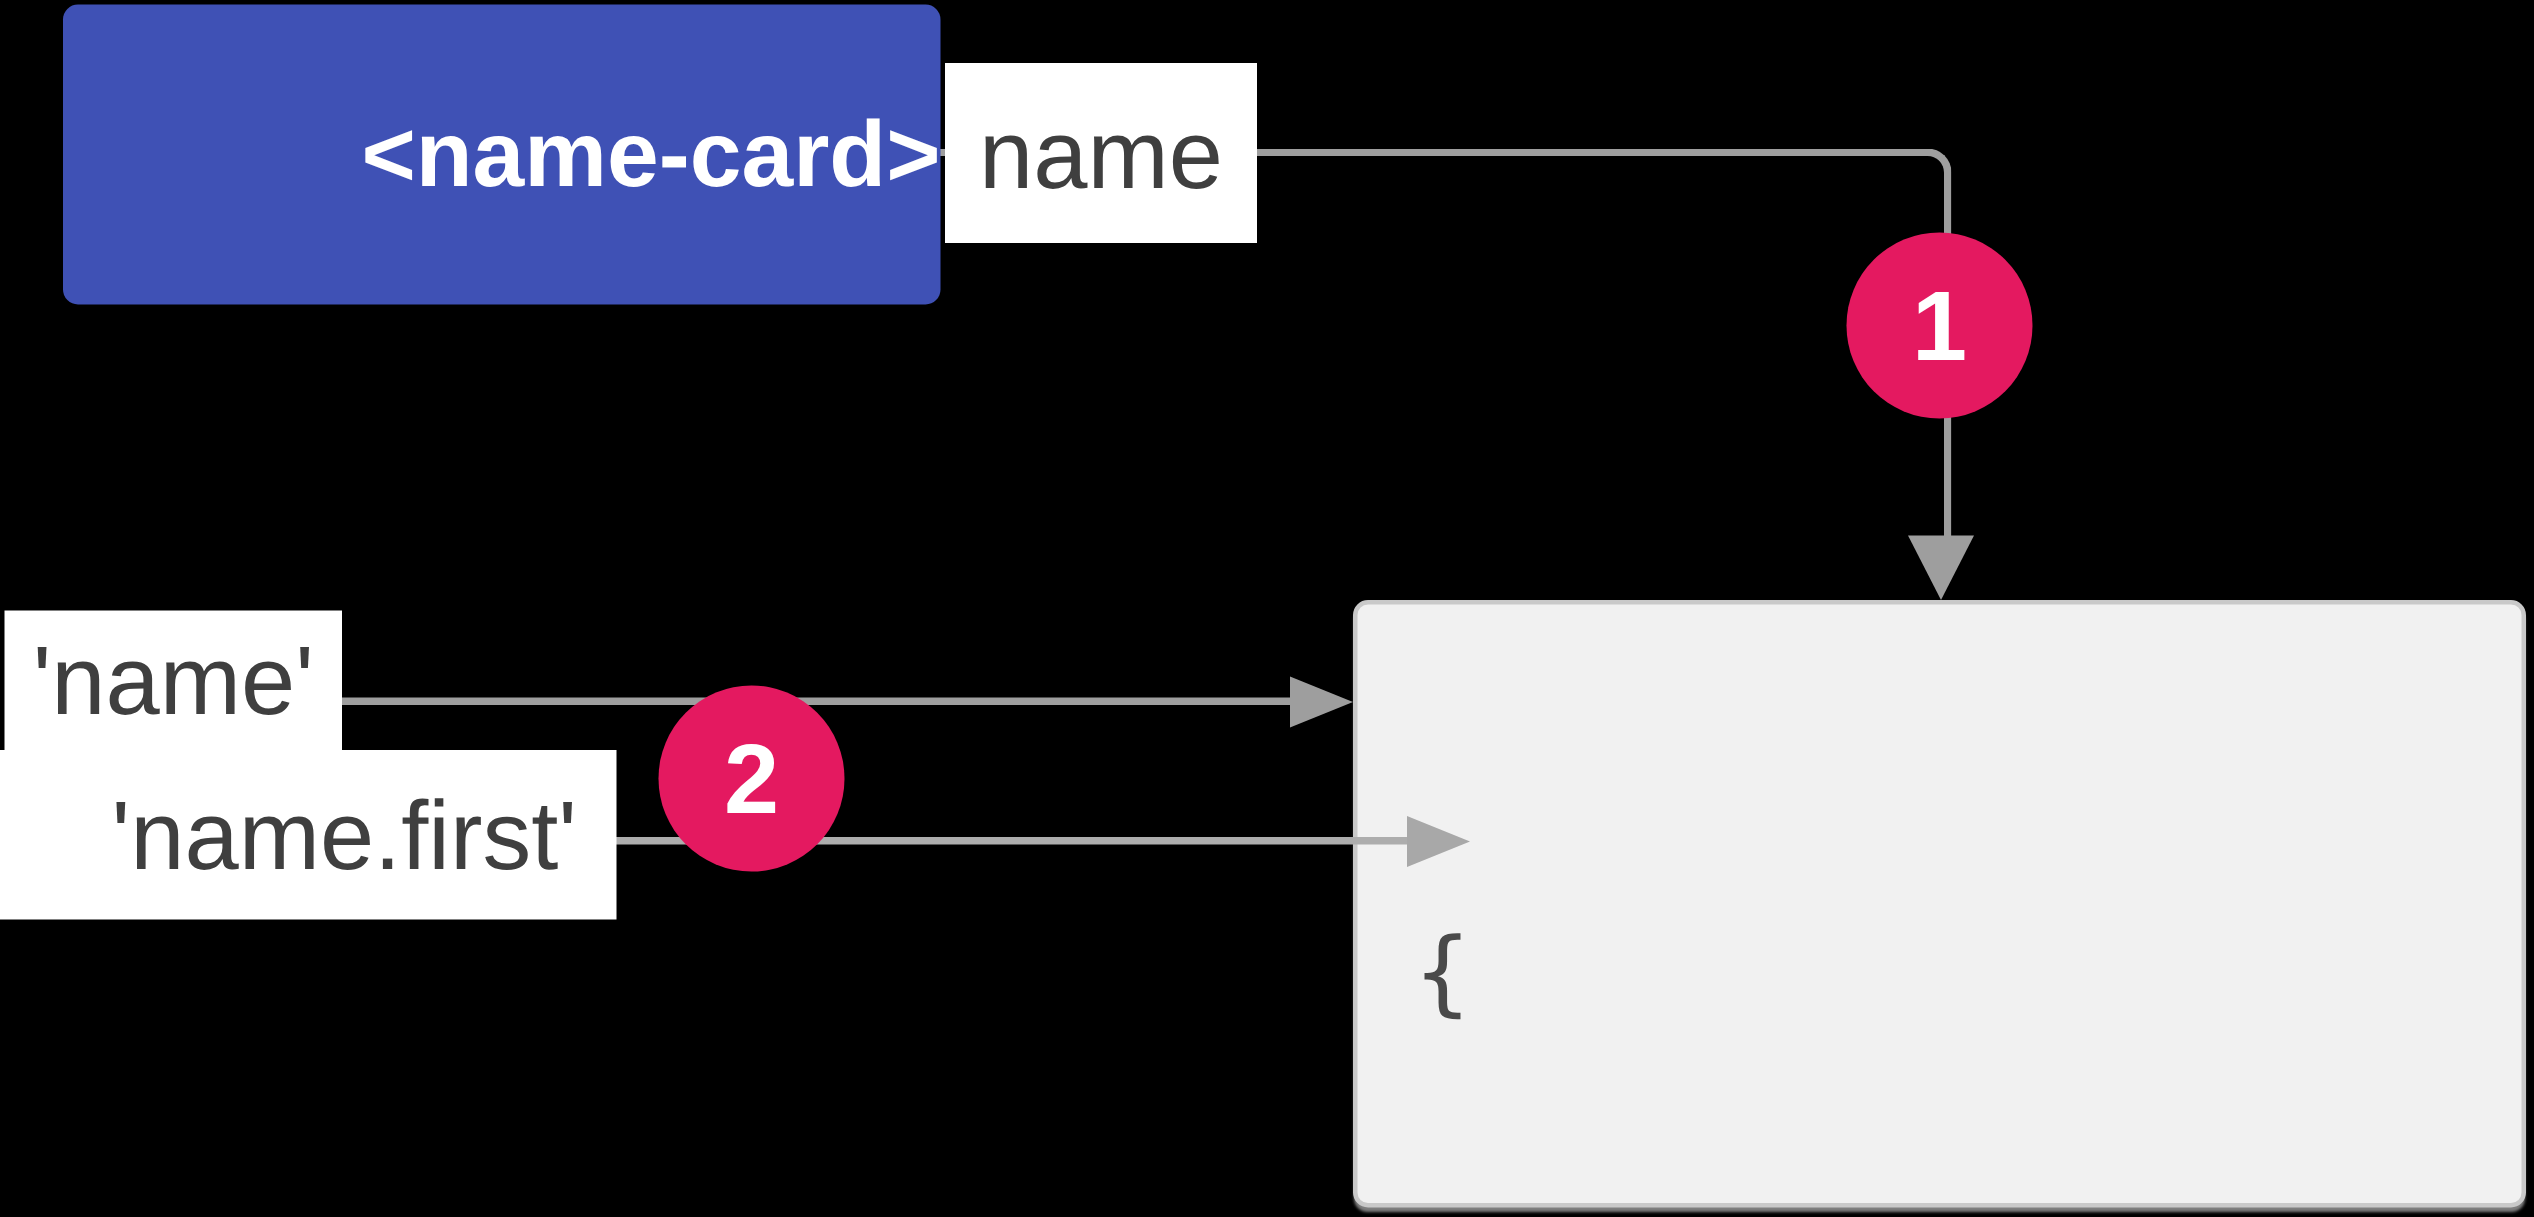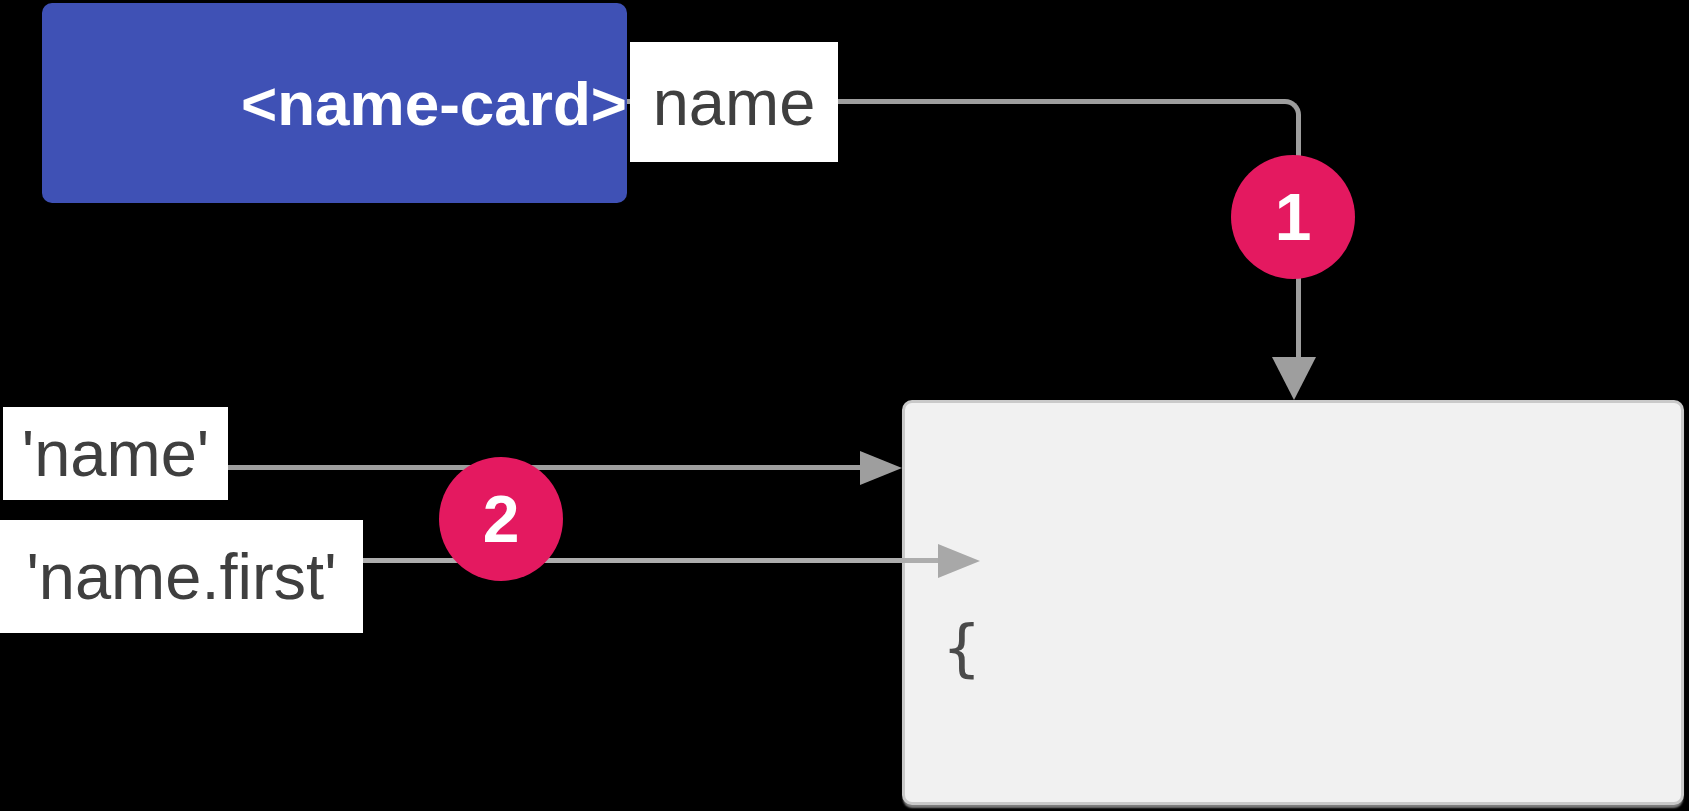--- a/index.html
+++ b/index.html
@@ -39,21 +39,21 @@
     background: #FFFFFF;
     color: #3F3F3F;
     display: flex;
     align-items: center;
     justify-content: center;
     font-size: 65px;
     z-index: 4;
   }
   #property-label  { left: 630px; top: 42px;  width: 208px; height: 120px; }
   #binding-label-1 { left: 3px;   top: 407px; width: 225px; height: 93px;  }
-  #binding-label-2 { left: 0px;   top: 520px; width: 363px; height: 113px; }
+  #binding-label-2 { left: 0px;   top: 500px; width: 363px; height: 113px; padding-left: 48px; }
 
   
   .l-connector {
     position: absolute;
     left: 615px; top: 99px;
     width: 681px; height: 258px;
     border-top: 5px solid #9E9E9E;
     border-right: 5px solid #9E9E9E;
     border-top-right-radius: 16px;
     z-index: 1;

